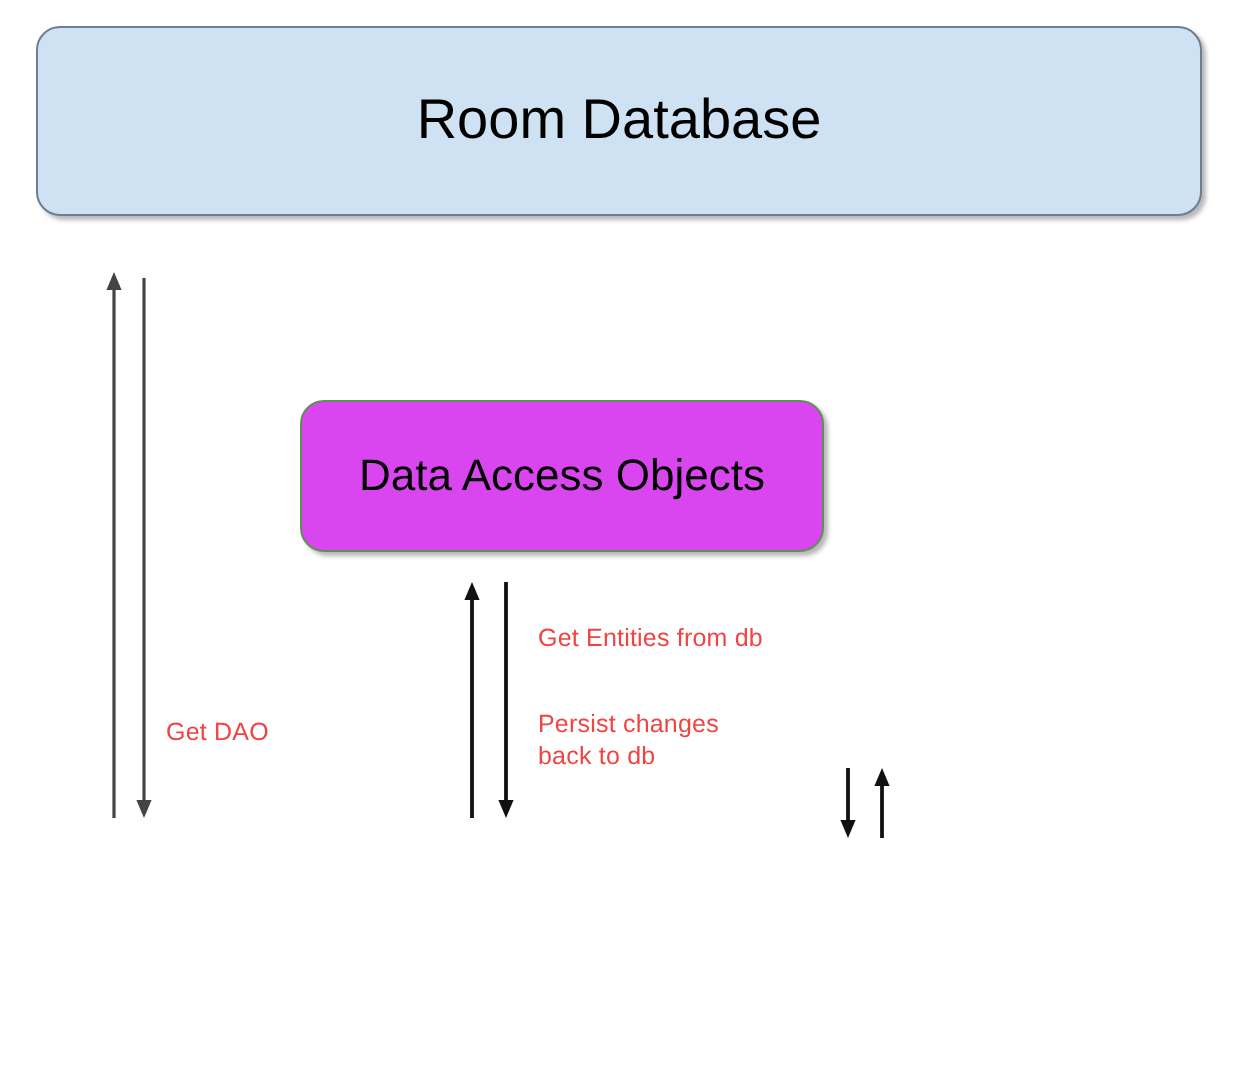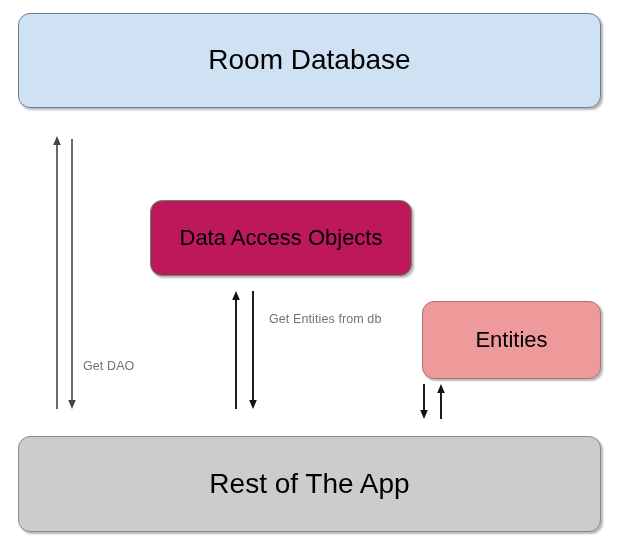--- a/index.html
+++ b/index.html
@@ -38,21 +38,21 @@
   #node-room-database {
     left: 18px;  top: 13px;
     width: 583px; height: 95px;
     background: #cfe2f3;
     border-color: #6b7f94;
     font-size: 28px;
   }
   #node-data-access-objects {
     left: 150px; top: 200px;
     width: 262px; height: 76px;
-    background: #be185d;
+    background: #d946ef;
     border-color: #5f8f57;
     font-size: 22px;
   }
   #node-entities {
     left: 422px; top: 301px;
     width: 179px; height: 78px;
     background: #ef9a9a;
     border-color: #b07070;
     font-size: 22px;
   }
@@ -82,21 +82,21 @@
     fill: #444444;
   }
   .arrow-head.thick {
     fill: #111111;
   }
 
   
   .conn-label {
     position: absolute;
     font-size: 12.5px;
-    color: #737373;
+    color: #ef4444;
     line-height: 1.25;
     white-space: pre-line;
     letter-spacing: 0.1px;
   }
   #label-get-dao        { left: 83px;  top: 359px; }
   #label-get-entities   { left: 269px; top: 312px; }
   #label-persist        { left: 269px; top: 355px; }
   #label-get-set-field  { left: 455px; top: 390px; }
 </style>
 </head>
@@ -105,27 +105,21 @@
 <div id="canvas">
 
   <div class="node" id="node-room-database">
     <span class="node-label">Room Database</span>
   </div>
 
   <div class="node" id="node-data-access-objects">
     <span class="node-label">Data Access Objects</span>
   </div>
 
-  <div class="node" id="node-entities">
-    <span class="node-label">Entities</span>
-  </div>
 
-  <div class="node" id="node-rest-of-the-app">
-    <span class="node-label">Rest of The App</span>
-  </div>
 
   <svg class="connector" id="conn-left-pair" style="left:0px; top:0px; width:617px; height:545px;">
 
     <g>
       <line class="conn-line" x1="57" y1="409" x2="57" y2="142"></line>
       <polygon class="arrow-head" points="57,136 53.2,145 60.8,145"></polygon>
     </g>
 
     <g>
       <line class="conn-line" x1="72" y1="139" x2="72" y2="403"></line>
@@ -156,15 +150,17 @@
     <g>
       <line class="conn-line thick" x1="441" y1="419" x2="441" y2="390"></line>
       <polygon class="arrow-head thick" points="441,384 437.2,393 444.8,393"></polygon>
     </g>
   </svg>
 
   <div class="conn-label" id="label-get-dao">Get DAO</div>
 
   <div class="conn-label" id="label-get-entities">Get Entities from db</div>
 
+  <div class="conn-label" id="label-persist">Persist changes
+back to db</div>
 
 
 </div>
 
 </body></html>

